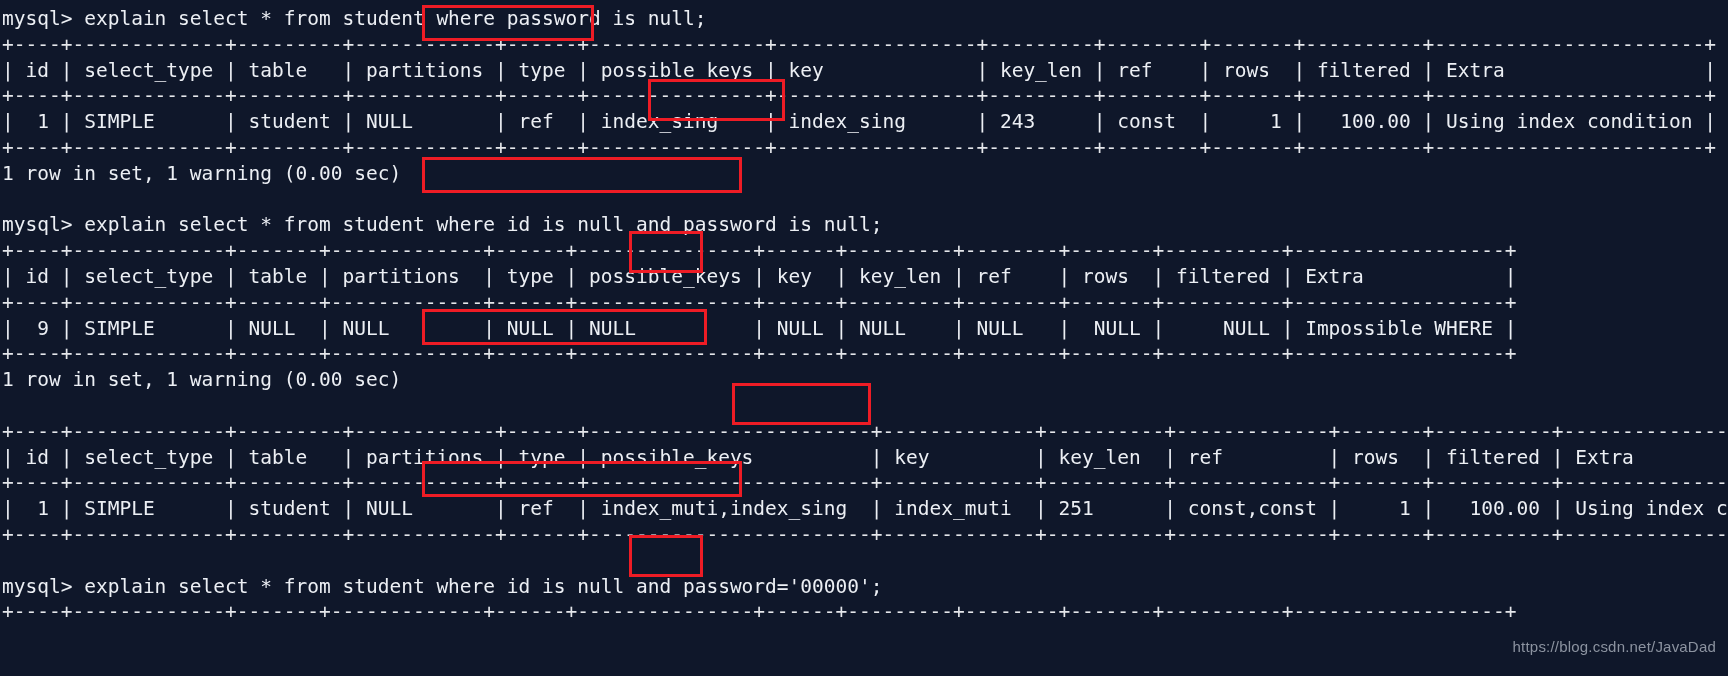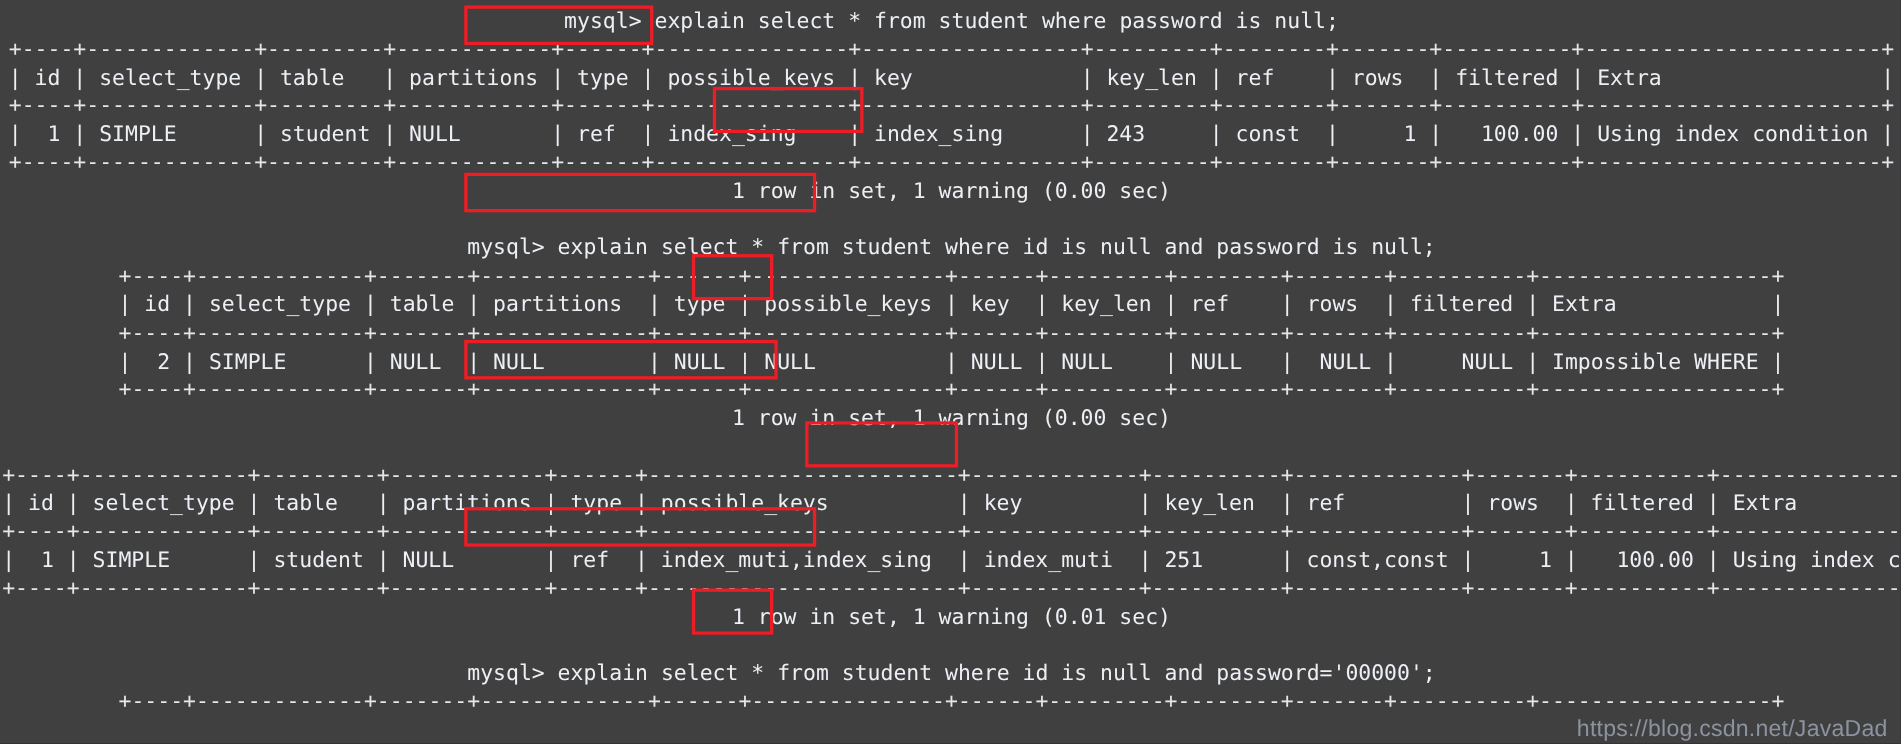--- a/index.html
+++ b/index.html
@@ -11,49 +11,48 @@
   body {
     width: 1728px;
     height: 676px;
     overflow: hidden;
     font-family: "DejaVu Sans Mono", "Liberation Mono", monospace;
   }
   #terminal {
     position: relative;
     width: 1728px;
     height: 676px;
-    background: #404040;
+    background: #0f172a;
     color: #e8e8e8;
     font-family: "DejaVu Sans Mono", "Liberation Mono", monospace;
     font-size: 19.5px;
     line-height: 25.8px;
     letter-spacing: 0px;
     padding: 6px 0 0 0;
     box-sizing: border-box;
-    text-align: center;
   }
   .line {
     white-space: pre;
     padding-left: 2px;
     height: 25.8px;
     font-size: 19.5px;
     color: #eceff4;
   }
   .line.rule {
     color: #e4e6ea;
   }
   .line.blank {
     height: 25.8px;
   }
   .watermark {
     position: absolute;
     right: 12px;
-    bottom: 0;
+    bottom: 16px;
     font-family: "Liberation Sans", sans-serif;
-    font-size: 21px;
+    font-size: 15px;
     color: #8c93a0;
     letter-spacing: 0.2px;
   }
   
   .hl {
     position: absolute;
     border: 3px solid #ee1c25;
     box-sizing: border-box;
     background: transparent;
     pointer-events: none;
@@ -69,30 +68,29 @@
       <div class="line">| id | select_type | table   | partitions | type | possible_keys | key             | key_len | ref    | rows  | filtered | Extra                 |</div>
       <div class="line rule">+----+-------------+---------+------------+------+---------------+-----------------+---------+--------+-------+----------+-----------------------+</div>
       <div class="line">|  1 | SIMPLE      | student | NULL       | ref  | index_sing    | index_sing      | 243     | const  |     1 |   100.00 | Using index condition |</div>
       <div class="line rule">+----+-------------+---------+------------+------+---------------+-----------------+---------+--------+-------+----------+-----------------------+</div>
       <div class="line">1 row in set, 1 warning (0.00 sec)</div>
       <div class="line blank"></div>
       <div class="line">mysql&gt; explain select * from student where id is null and password is null;</div>
       <div class="line rule">+----+-------------+-------+-------------+------+---------------+------+---------+--------+-------+----------+------------------+</div>
       <div class="line">| id | select_type | table | partitions  | type | possible_keys | key  | key_len | ref    | rows  | filtered | Extra            |</div>
       <div class="line rule">+----+-------------+-------+-------------+------+---------------+------+---------+--------+-------+----------+------------------+</div>
-      <div class="line">|  2 | SIMPLE      | NULL  | NULL        | NULL | NULL          | NULL | NULL    | NULL   |  NULL |     NULL | Impossible WHERE |</div>
+      <div class="line">|  9 | SIMPLE      | NULL  | NULL        | NULL | NULL          | NULL | NULL    | NULL   |  NULL |     NULL | Impossible WHERE |</div>
       <div class="line rule">+----+-------------+-------+-------------+------+---------------+------+---------+--------+-------+----------+------------------+</div>
       <div class="line">1 row in set, 1 warning (0.00 sec)</div>
       <div class="line blank"></div>
       <div class="line rule">+----+-------------+---------+------------+------+------------------------+-------------+----------+-------------+-------+----------+-----------------------+</div>
       <div class="line">| id | select_type | table   | partitions | type | possible_keys          | key         | key_len  | ref         | rows  | filtered | Extra                 |</div>
       <div class="line rule">+----+-------------+---------+------------+------+------------------------+-------------+----------+-------------+-------+----------+-----------------------+</div>
       <div class="line">|  1 | SIMPLE      | student | NULL       | ref  | index_muti,index_sing  | index_muti  | 251      | const,const |     1 |   100.00 | Using index condition |</div>
       <div class="line rule">+----+-------------+---------+------------+------+------------------------+-------------+----------+-------------+-------+----------+-----------------------+</div>
-      <div class="line">1 row in set, 1 warning (0.01 sec)</div>
       <div class="line blank"></div>
       <div class="line">mysql&gt; explain select * from student where id is null and password='00000';</div>
       <div class="line rule">+----+-------------+-------+-------------+------+---------------+------+---------+--------+-------+----------+------------------+</div>
     </div>
   <div id="boxes">
       <div class="hl" style="left: 422px; top: 5px; width: 172px; height: 36px; border-color: rgb(238, 28, 37);"></div>
       <div class="hl" style="left: 648px; top: 79px; width: 137px; height: 42px; border-color: rgb(238, 28, 37);"></div>
       <div class="hl" style="left: 422px; top: 157px; width: 320px; height: 36px; border-color: rgb(238, 28, 37);"></div>
       <div class="hl" style="left: 629px; top: 231px; width: 74px; height: 42px; border-color: rgb(238, 28, 37);"></div>
       <div class="hl" style="left: 422px; top: 309px; width: 285px; height: 36px; border-color: rgb(238, 28, 37);"></div>

